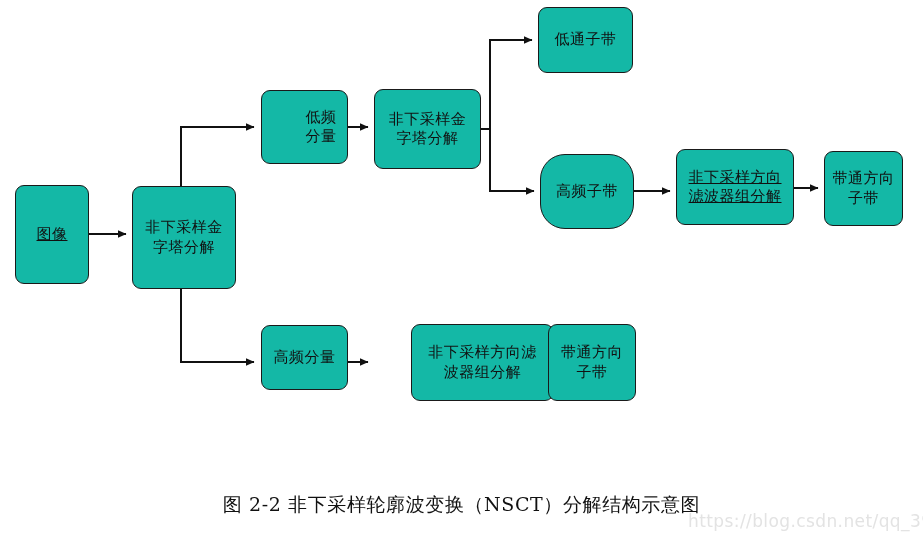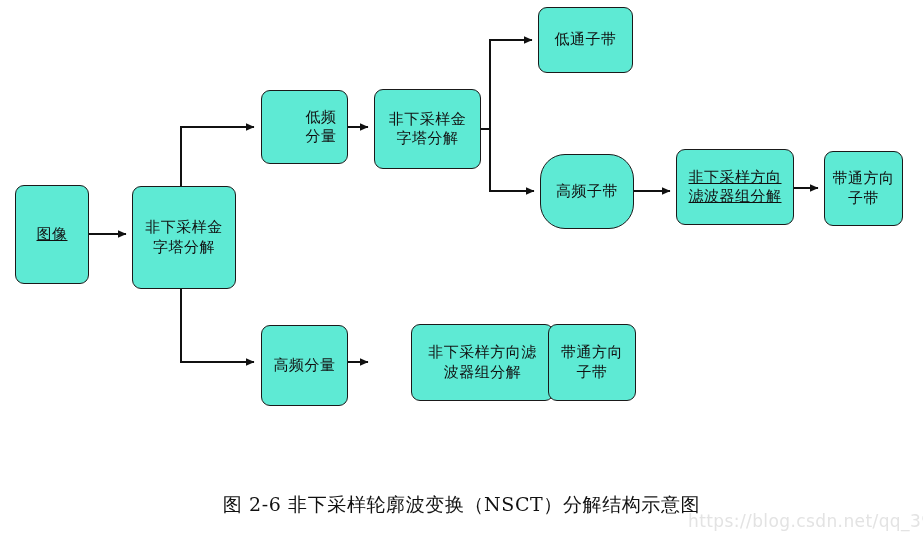--- a/index.html
+++ b/index.html
@@ -28,21 +28,21 @@
     top: 0;
     width: 923px;
     height: 541px;
     pointer-events: none;
   }
   .node {
     position: absolute;
     box-sizing: border-box;
     border: 1.4px solid #1a1a1a;
     border-radius: 9px;
-    background: #5eead4;
+    background: #14b8a6;
     display: flex;
     align-items: center;
     justify-content: flex-start;
     text-align: center;
     line-height: 1.28;
     font-size: 15px;
     color: #111111;
     letter-spacing: 0.5px;
     padding: 2px 4px;
     font-family: "DejaVu Sans", "Liberation Sans", sans-serif;
@@ -134,31 +134,31 @@
   <div class="node" id="node-nsdfb-top" style="left: 676px; top: 149px; width: 118px; height: 76px; text-decoration: underline;">
     <span class="label">非下采样方向
 滤波器组分解</span>
   </div>
 
   <div class="node" id="node-bandpass-dir-top" style="left: 824px; top: 151px; width: 79px; height: 75px;">
     <span class="label">带通方向
 子带</span>
   </div>
 
-  <div class="node" id="node-high-freq" style="left: 261px; top: 325px; width: 87px; height: 81px;">
+  <div class="node" id="node-high-freq" style="left: 261px; top: 325px; width: 87px; height: 65px;">
     <span class="label">高频分量</span>
   </div>
 
   <div class="node" id="node-nsdfb-bottom" style="left: 374px; top: 324px; width: 143px; height: 77px; margin-left: 37px;">
     <span class="label">非下采样方向滤
 波器组分解</span>
   </div>
 
   <div class="node" id="node-bandpass-dir-bot" style="left: 548px; top: 324px; width: 88px; height: 77px;">
     <span class="label">带通方向
 子带</span>
   </div>
 
-  <div class="caption" id="figure-caption" style="top: 492px;">图 2-6 非下采样轮廓波变换（NSCT）分解结构示意图</div>
+  <div class="caption" id="figure-caption" style="top: 492px;">图 2-2 非下采样轮廓波变换（NSCT）分解结构示意图</div>
 
   <div class="watermark" id="watermark" style="left: 688px; top: 511px;">https://blog.csdn.net/qq_39630875</div>
 
 </div>
 
 </body></html>

